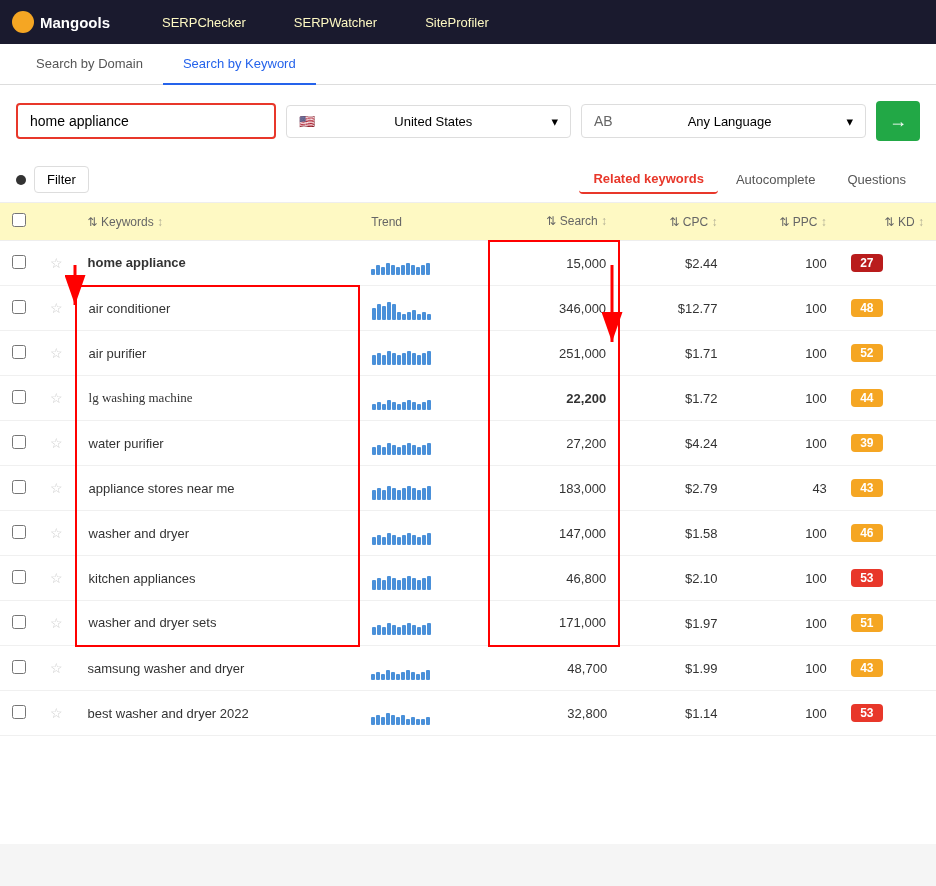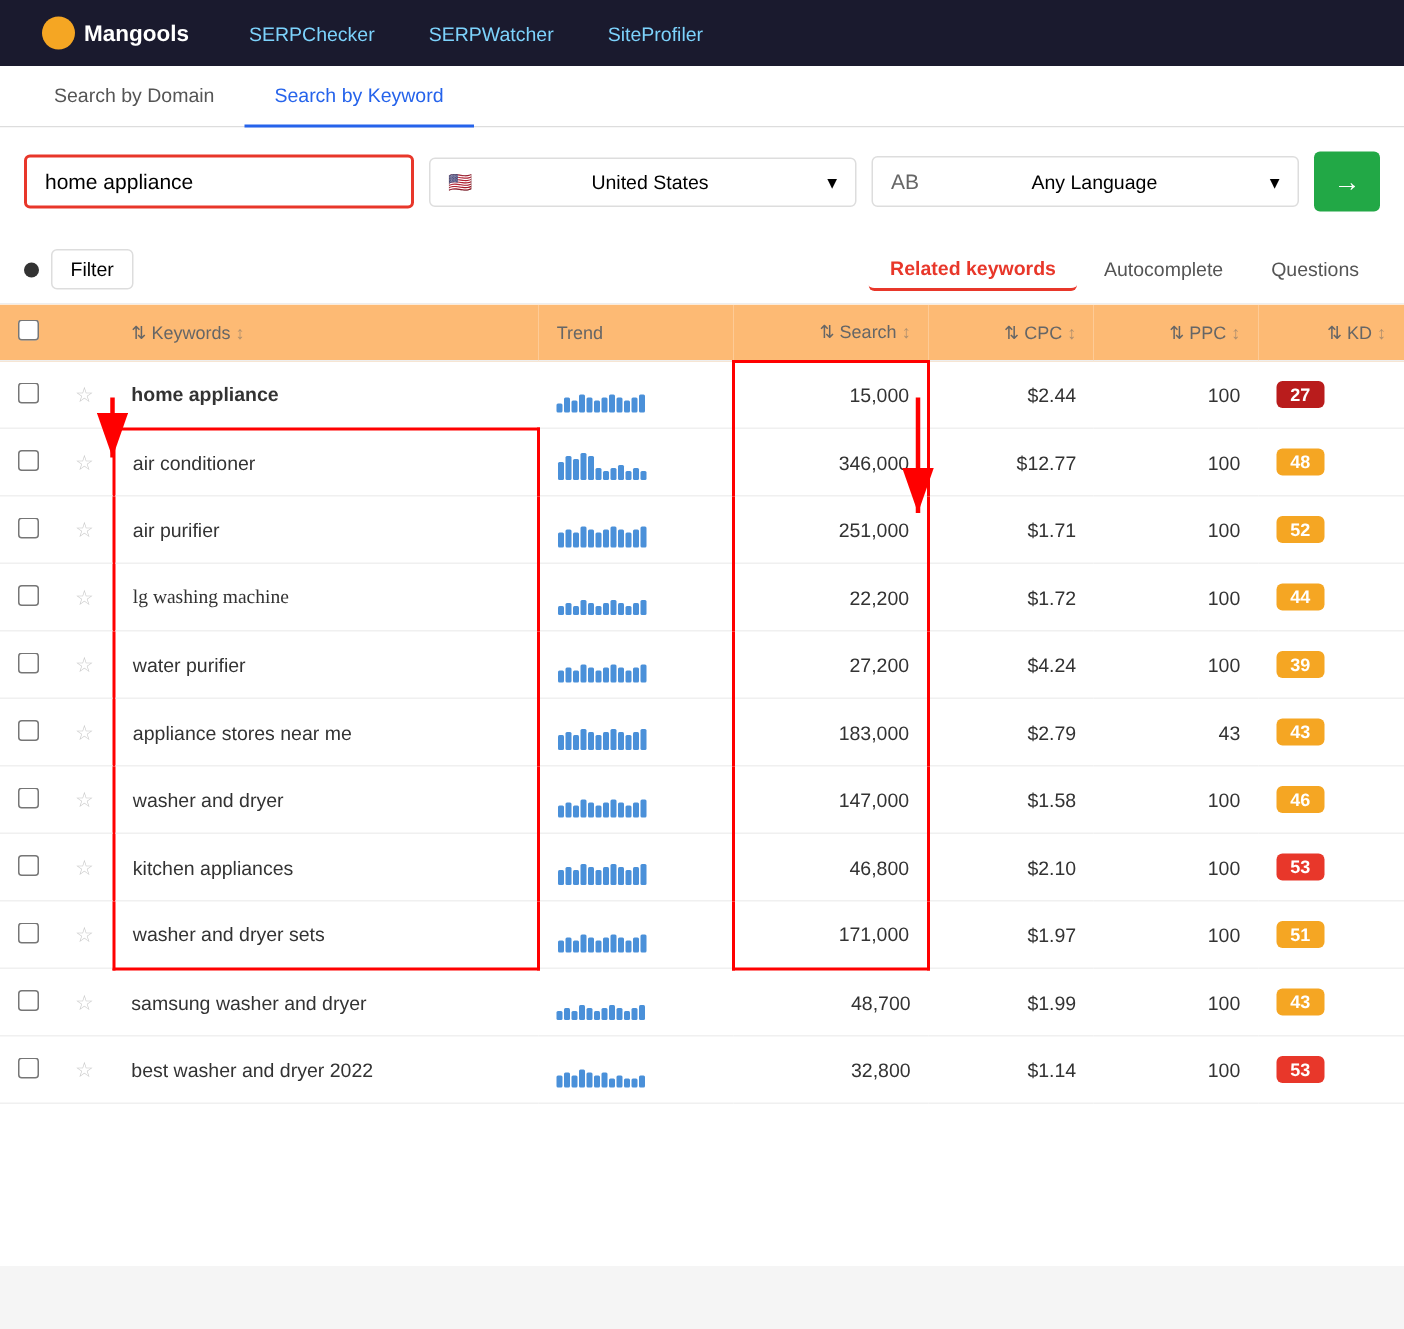--- a/index.html
+++ b/index.html
@@ -1,23 +1,23 @@
 <!DOCTYPE html>
 <html><head>
   <meta charset="utf-8">
   <style>
     * { box-sizing: border-box; margin: 0; padding: 0; }
     body { font-family: -apple-system, BlinkMacSystemFont, 'Segoe UI', sans-serif; font-size: 13px; background: #f5f5f5; width: 936px; }
 
     
-    .top-nav { background: #1a1a2e; display: flex; align-items: center; height: 44px; padding: 0 28px; gap: 4px; }
+    .top-nav { background: #1a1a2e; display: flex; align-items: center; height: 44px; padding: 0 12px; gap: 16px; }
     .logo { display: flex; align-items: center; gap: 6px; margin-right: 20px; }
     .logo-circle { width: 22px; height: 22px; background: #f5a623; border-radius: 50%; }
     .logo-text { color: white; font-weight: 700; font-size: 15px; }
-    .nav-item { color: #7dd3fc; padding: 0 16px; height: 44px; display: flex; align-items: center; font-size: 13px; cursor: pointer; }
+    .nav-item { color: #fef9c3; padding: 0 16px; height: 44px; display: flex; align-items: center; font-size: 13px; cursor: pointer; }
     .nav-item.active { background: rgba(255,255,255,0.15); color: white; }
 
     
     .sub-nav { background: #e8372a; display: flex; align-items: center; height: 42px; padding: 0 16px; gap: 4px; }
     .sub-nav-item { color: rgba(255,255,255,0.85); padding: 6px 14px; border-radius: 4px; cursor: pointer; font-size: 14px; font-weight: 500; position: relative; }
     .sub-nav-item.active { color: white; font-weight: 600; border-bottom: 2px solid white; }
     .badge { background: white; color: #e8372a; border-radius: 10px; font-size: 10px; font-weight: 700; padding: 1px 5px; margin-left: 4px; }
 
     
     .main { background: white; min-height: 800px; }
@@ -41,21 +41,21 @@
     .filter-dot { width: 10px; height: 10px; background: #333; border-radius: 50%; }
     .filter-btn { border: 1px solid #ddd; background: white; border-radius: 4px; padding: 5px 12px; cursor: pointer; font-size: 13px; }
     .filter-right { display: flex; align-items: center; gap: 4px; }
     .kw-tab { padding: 6px 14px; border-radius: 4px; cursor: pointer; font-size: 13px; }
     .kw-tab.active { color: #e8372a; font-weight: 600; border-bottom: 2px solid #e8372a; }
     .kw-tab:not(.active) { color: #555; }
 
     
     .table-wrap { background: white; overflow: hidden; }
     table { width: 100%; border-collapse: collapse; }
-    thead tr { background: #fdba74; border-bottom: 1px solid #eee; }
+    thead tr { background: #fef9c3; border-bottom: 1px solid #eee; }
     th { padding: 10px 12px; font-size: 12px; color: #666; font-weight: 500; text-align: left; white-space: nowrap; }
     th.sortable { cursor: pointer; }
     th.sortable::after { content: ' ↕'; opacity: 0.5; }
     td { padding: 10px 12px; border-bottom: 1px solid #f0f0f0; font-size: 13px; color: #333; vertical-align: middle; }
     .kd-badge { display: inline-block; color: white; border-radius: 4px; padding: 2px 8px; font-size: 12px; font-weight: 600; min-width: 32px; text-align: center; }
     .trend-bars { display: flex; align-items: flex-end; gap: 1px; height: 24px; }
     .trend-bar { width: 4px; background: #4a90d9; border-radius: 1px; }
     .checkbox { width: 14px; height: 14px; cursor: pointer; }
     .star-icon { color: #ccc; cursor: pointer; font-size: 14px; }
     .keyword-cell { font-weight: 500; }
@@ -217,21 +217,21 @@
                   <div class="trend-bar" style="height:8px;"></div>
                   <div class="trend-bar" style="height:6px;"></div>
                   <div class="trend-bar" style="height:8px;"></div>
                   <div class="trend-bar" style="height:10px;"></div>
                   <div class="trend-bar" style="height:8px;"></div>
                   <div class="trend-bar" style="height:6px;"></div>
                   <div class="trend-bar" style="height:8px;"></div>
                   <div class="trend-bar" style="height:10px;"></div>
                 </div>
               </td>
-    <td class="num" style="border-left: 2px solid red; border-right: 2px solid red;">22,200</td>
+    <td class="num" style="border-left: 2px solid red; border-right: 2px solid red; font-weight: bold;">22,200</td>
     <td class="num">$1.72</td>
     <td class="num">100</td>
     <td><span class="kd-badge" style="background:#f5a623;">44</span></td>
   </tr>
             <tr>
     <td><input type="checkbox" class="checkbox" style=""></td>
     <td><span class="star-icon">☆</span></td>
     <td class="keyword-cell " style="border-left: 2px solid red; border-right: 2px solid red;">water purifier</td>
     <td>
                 <div class="trend-bars">

